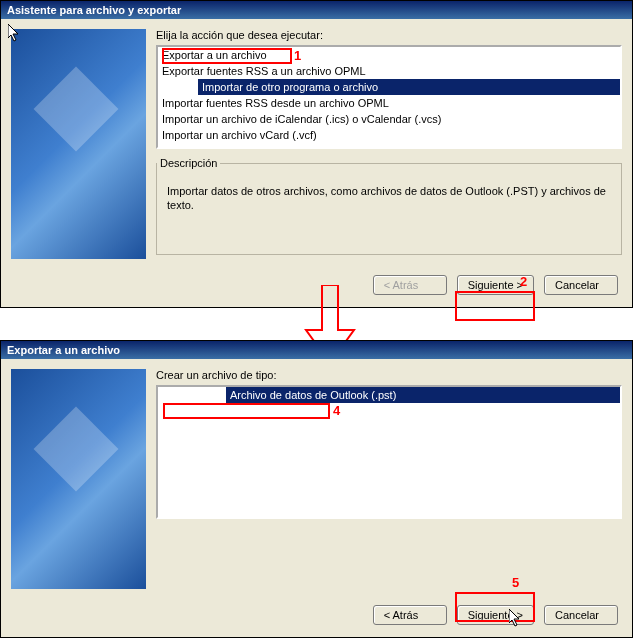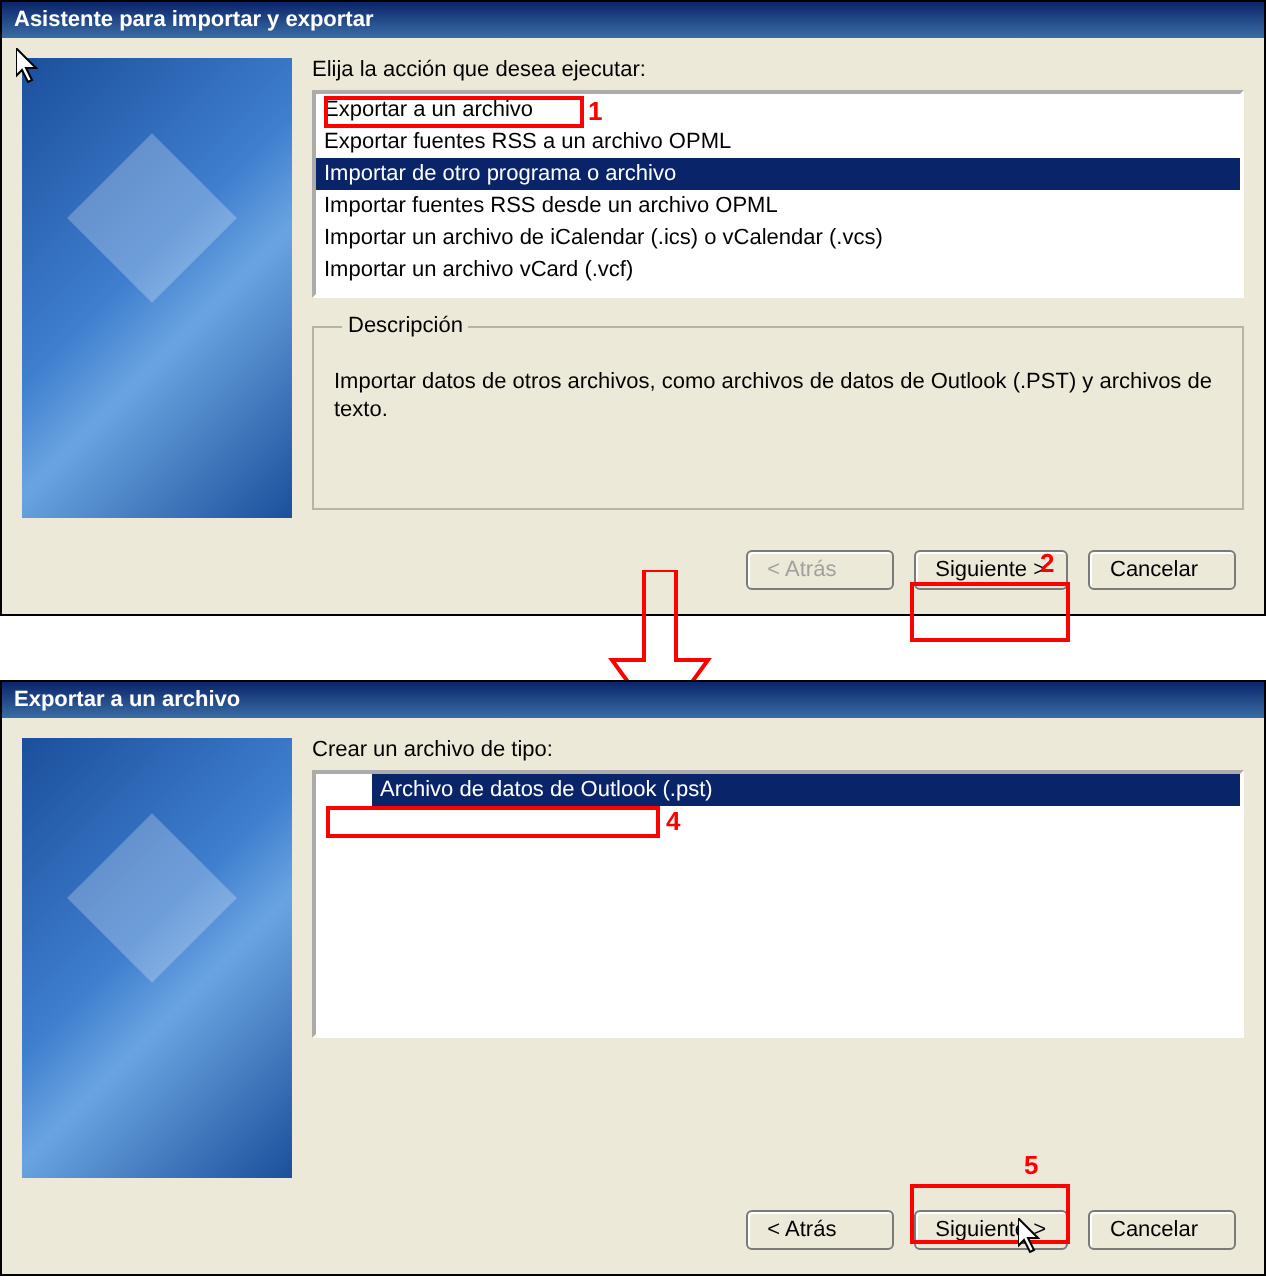--- a/index.html
+++ b/index.html
@@ -59,31 +59,32 @@
   }
   .listbox.short { height:130px;padding-left:28px; }
   .list-item {
     padding:1px 4px;
     line-height:14px;
     white-space:nowrap;
   }
   .list-item.selected {
     background:#0a246a;
     color:#fff;
+    margin-left:40px;
   }
   .groupbox {
     border:1px solid #b8b4a3;
     margin-top:14px;
     padding:10px 10px 20px 10px;
     position:relative;
     min-height:60px;
   }
   .groupbox-legend {
     position:absolute;
-    top:-7px; left:14px;
+    top:-7px; left:0;
     background:#ece9d8;
     padding:0 3px;
     font-size:11px;
   }
   .desc-text { line-height:14px;margin-top:10px; }
   .button-row {
     display:flex;
     justify-content:flex-end;
     gap:10px;
     padding:10px 14px 12px 14px;
@@ -123,21 +124,21 @@
     position:absolute;
     width:14px; height:20px;
     pointer-events:none;
   }
   .cursor svg { display:block; }
 </style>
 </head>
 <body>
 
 <div class="dialog first" style="position:relative;">
-  <div class="titlebar">Asistente para importar y exportar</div>
+  <div class="titlebar">Asistente para archivo y exportar</div>
   <div class="dlg-body">
     <div class="side-img"></div>
     <div class="right-col">
       <div class="instr">Elija la acción que desea ejecutar:</div>
       <div class="listbox" id="list1">
           <div class="list-item">Exportar a un archivo</div>
           <div class="list-item">Exportar fuentes RSS a un archivo OPML</div>
           <div class="list-item selected">Importar de otro programa o archivo</div>
           <div class="list-item">Importar fuentes RSS desde un archivo OPML</div>
           <div class="list-item">Importar un archivo de iCalendar (.ics) o vCalendar (.vcs)</div>

